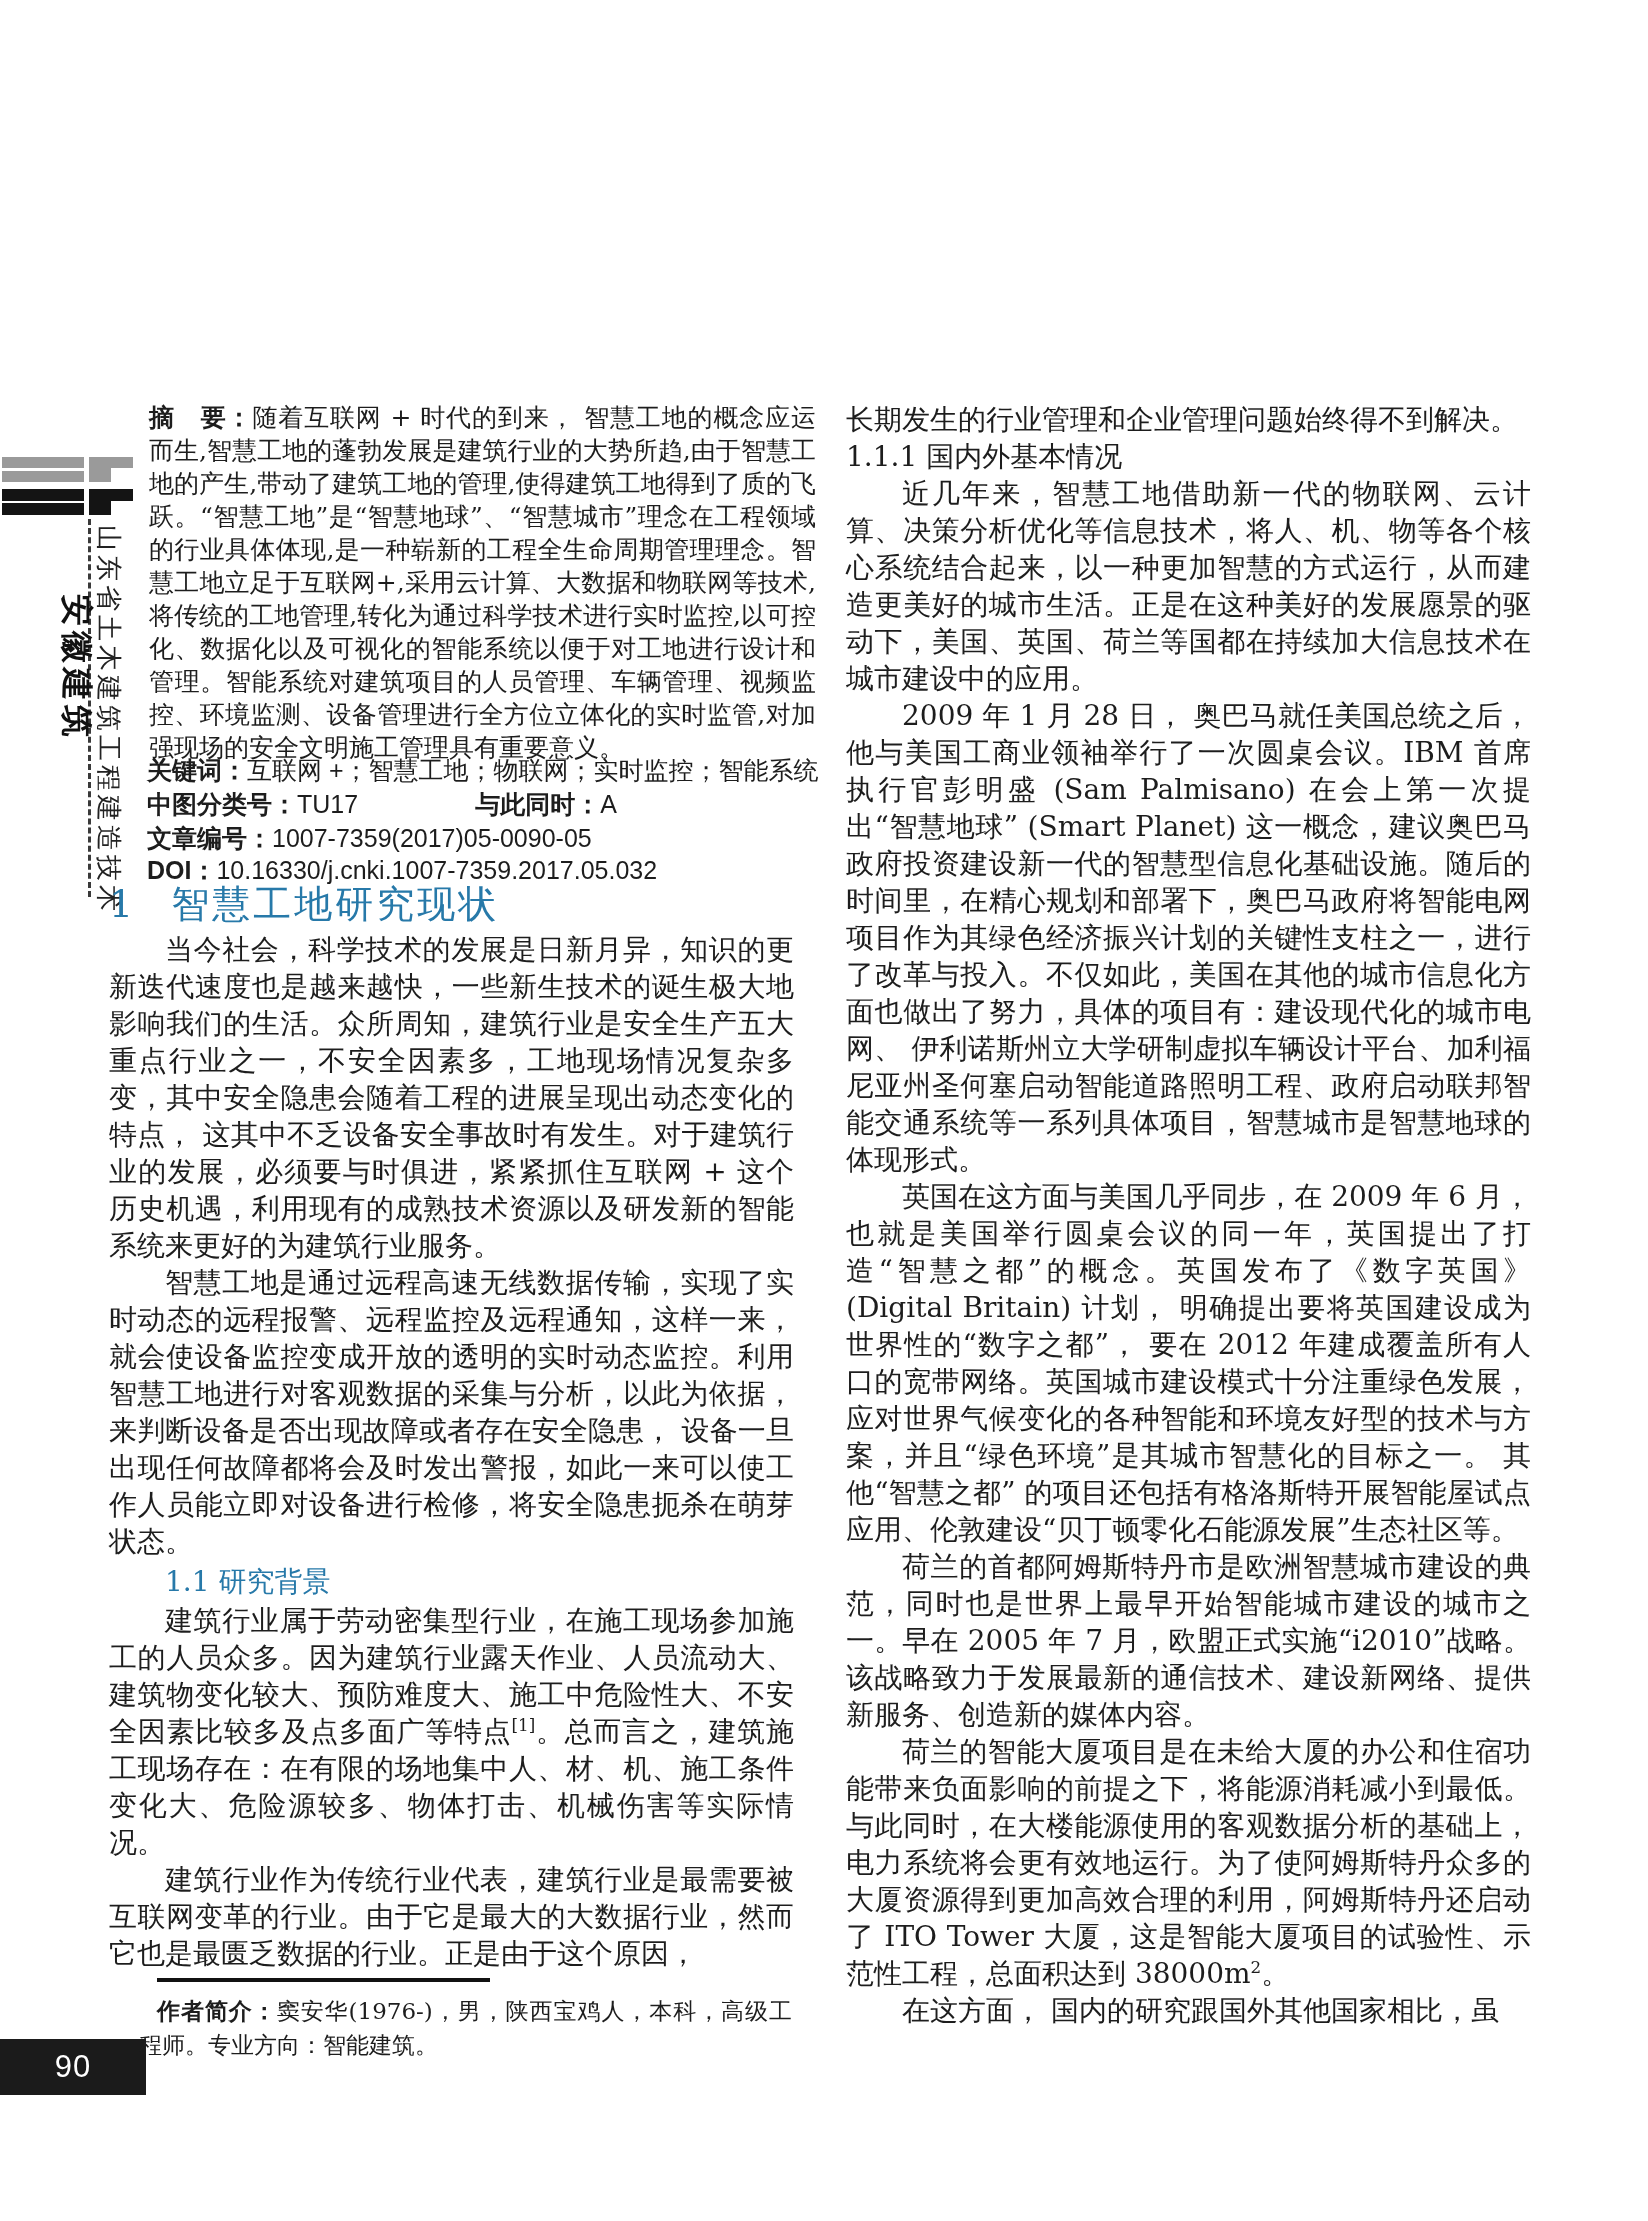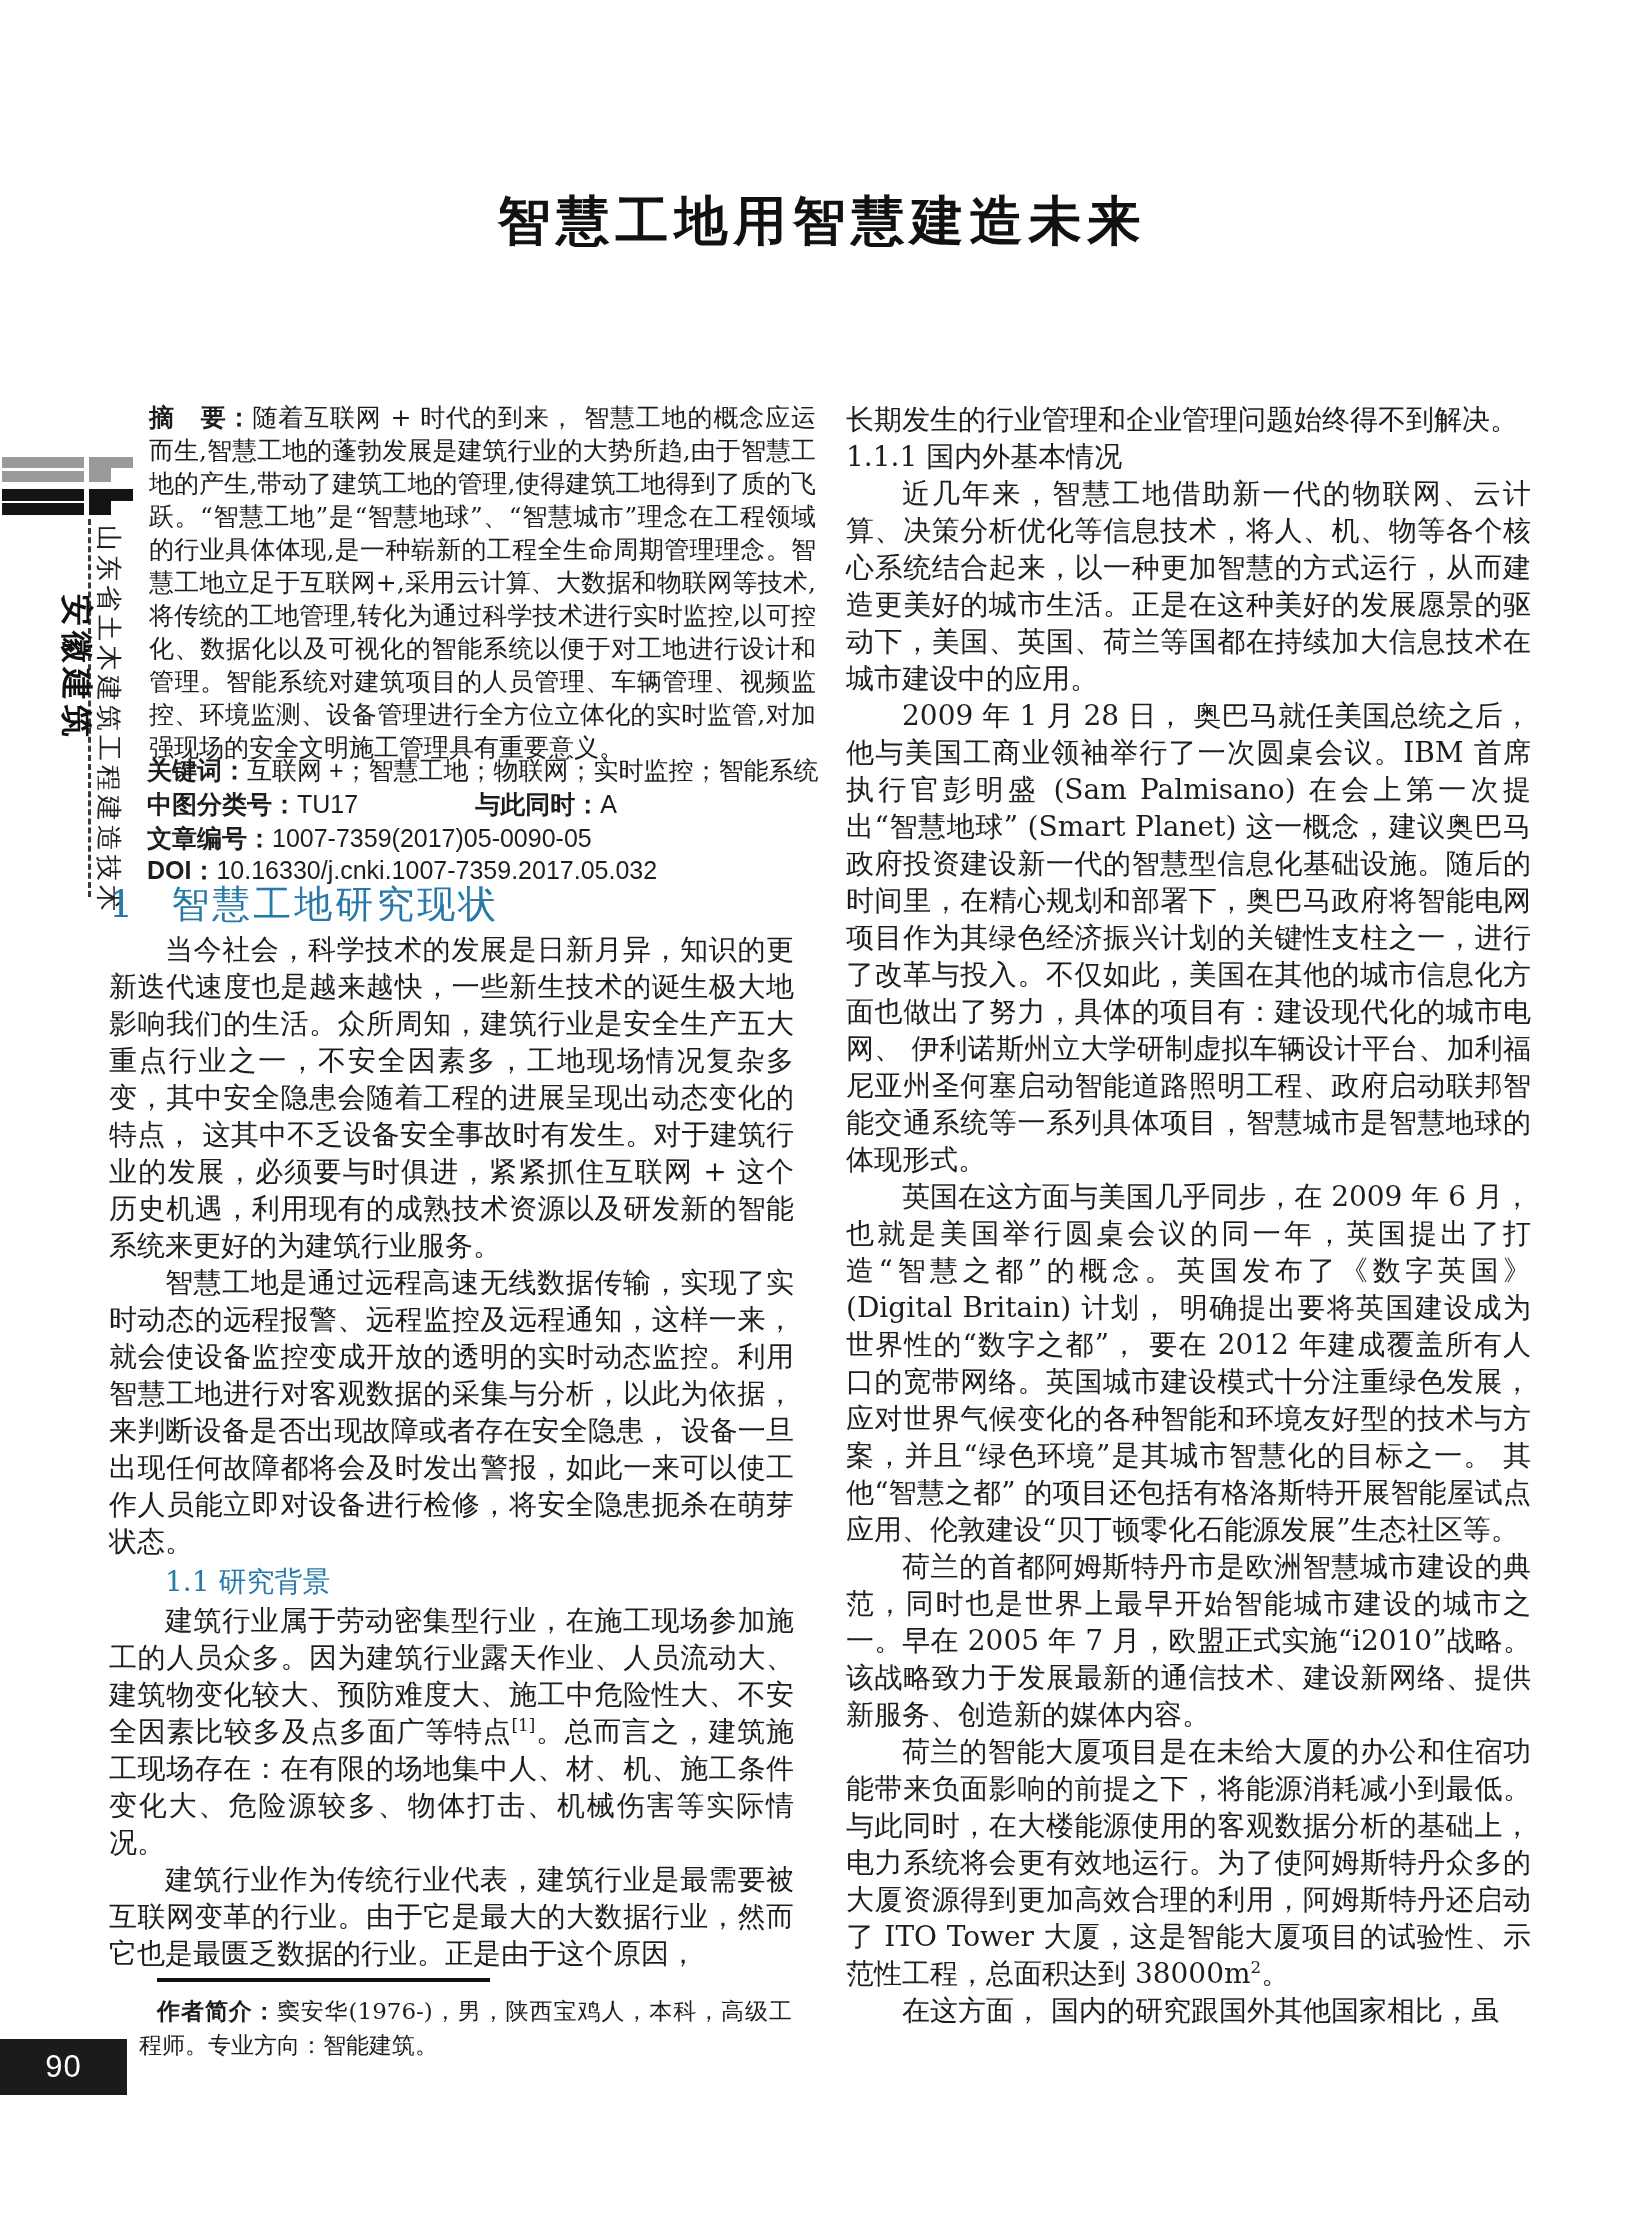--- a/index.html
+++ b/index.html
@@ -27,21 +27,21 @@
     font-family:"Liberation Sans","DejaVu Sans",sans-serif;
     font-size:26px;letter-spacing:4px;color:#222;
   }
   .journal-name{
     position:absolute;left:54px;top:594px;
     writing-mode:vertical-rl;text-orientation:sideways;
     font-family:"Liberation Sans","DejaVu Sans",sans-serif;
     font-size:32px;font-weight:bold;letter-spacing:5px;color:#111;
   }
   .pagebox{
-    position:absolute;left:0;top:2039px;width:127px;height:56px;
+    position:absolute;left:0;top:2039px;width:146px;height:56px;
     background:#1b1b1b;color:#fff;
     display:flex;align-items:center;justify-content:center;
     font-family:"Liberation Sans","DejaVu Sans",sans-serif;
     font-size:31px;letter-spacing:1px;
   }
   
   .title{
     position:absolute;left:109px;width:1426px;top:186px;
     text-align:center;
     font-family:"Liberation Sans","DejaVu Sans",sans-serif;
@@ -117,21 +117,20 @@
   </div>
 
   <div class="spine-dash"></div>
   <div class="spine-text">山东省土木建筑工程建造技术</div>
   <div class="journal-name">安徽建筑</div>
 
   <div class="pagebox">
     <span>90</span>
   </div>
 
-  <div class="title">智慧工地用智慧建造未来</div>
 
   <div class="abstract">
     <b>摘　要：</b><span>随着互联网 + 时代的到来， 智慧工地的概念应运而生,智慧工地的蓬勃发展是建筑行业的大势所趋,由于智慧工地的产生,带动了建筑工地的管理,使得建筑工地得到了质的飞跃。“智慧工地”是“智慧地球”、“智慧城市”理念在工程领域的行业具体体现,是一种崭新的工程全生命周期管理理念。智慧工地立足于互联网+,采用云计算、大数据和物联网等技术,将传统的工地管理,转化为通过科学技术进行实时监控,以可控化、数据化以及可视化的智能系统以便于对工地进行设计和管理。智能系统对建筑项目的人员管理、车辆管理、视频监控、环境监测、设备管理进行全方位立体化的实时监管,对加强现场的安全文明施工管理具有重要意义。</span>
   </div>
 
   <div class="metaline" style="top:755px;text-align:right;">
     <b>关键词：</b><span>互联网 +；智慧工地；物联网；实时监控；智能系统</span>
   </div>
   <div class="metaline" style="top:789px;">
     <b>中图分类号：</b><span>TU17</span><span class="gapper"><b>与此同时：</b><span>A</span></span>

